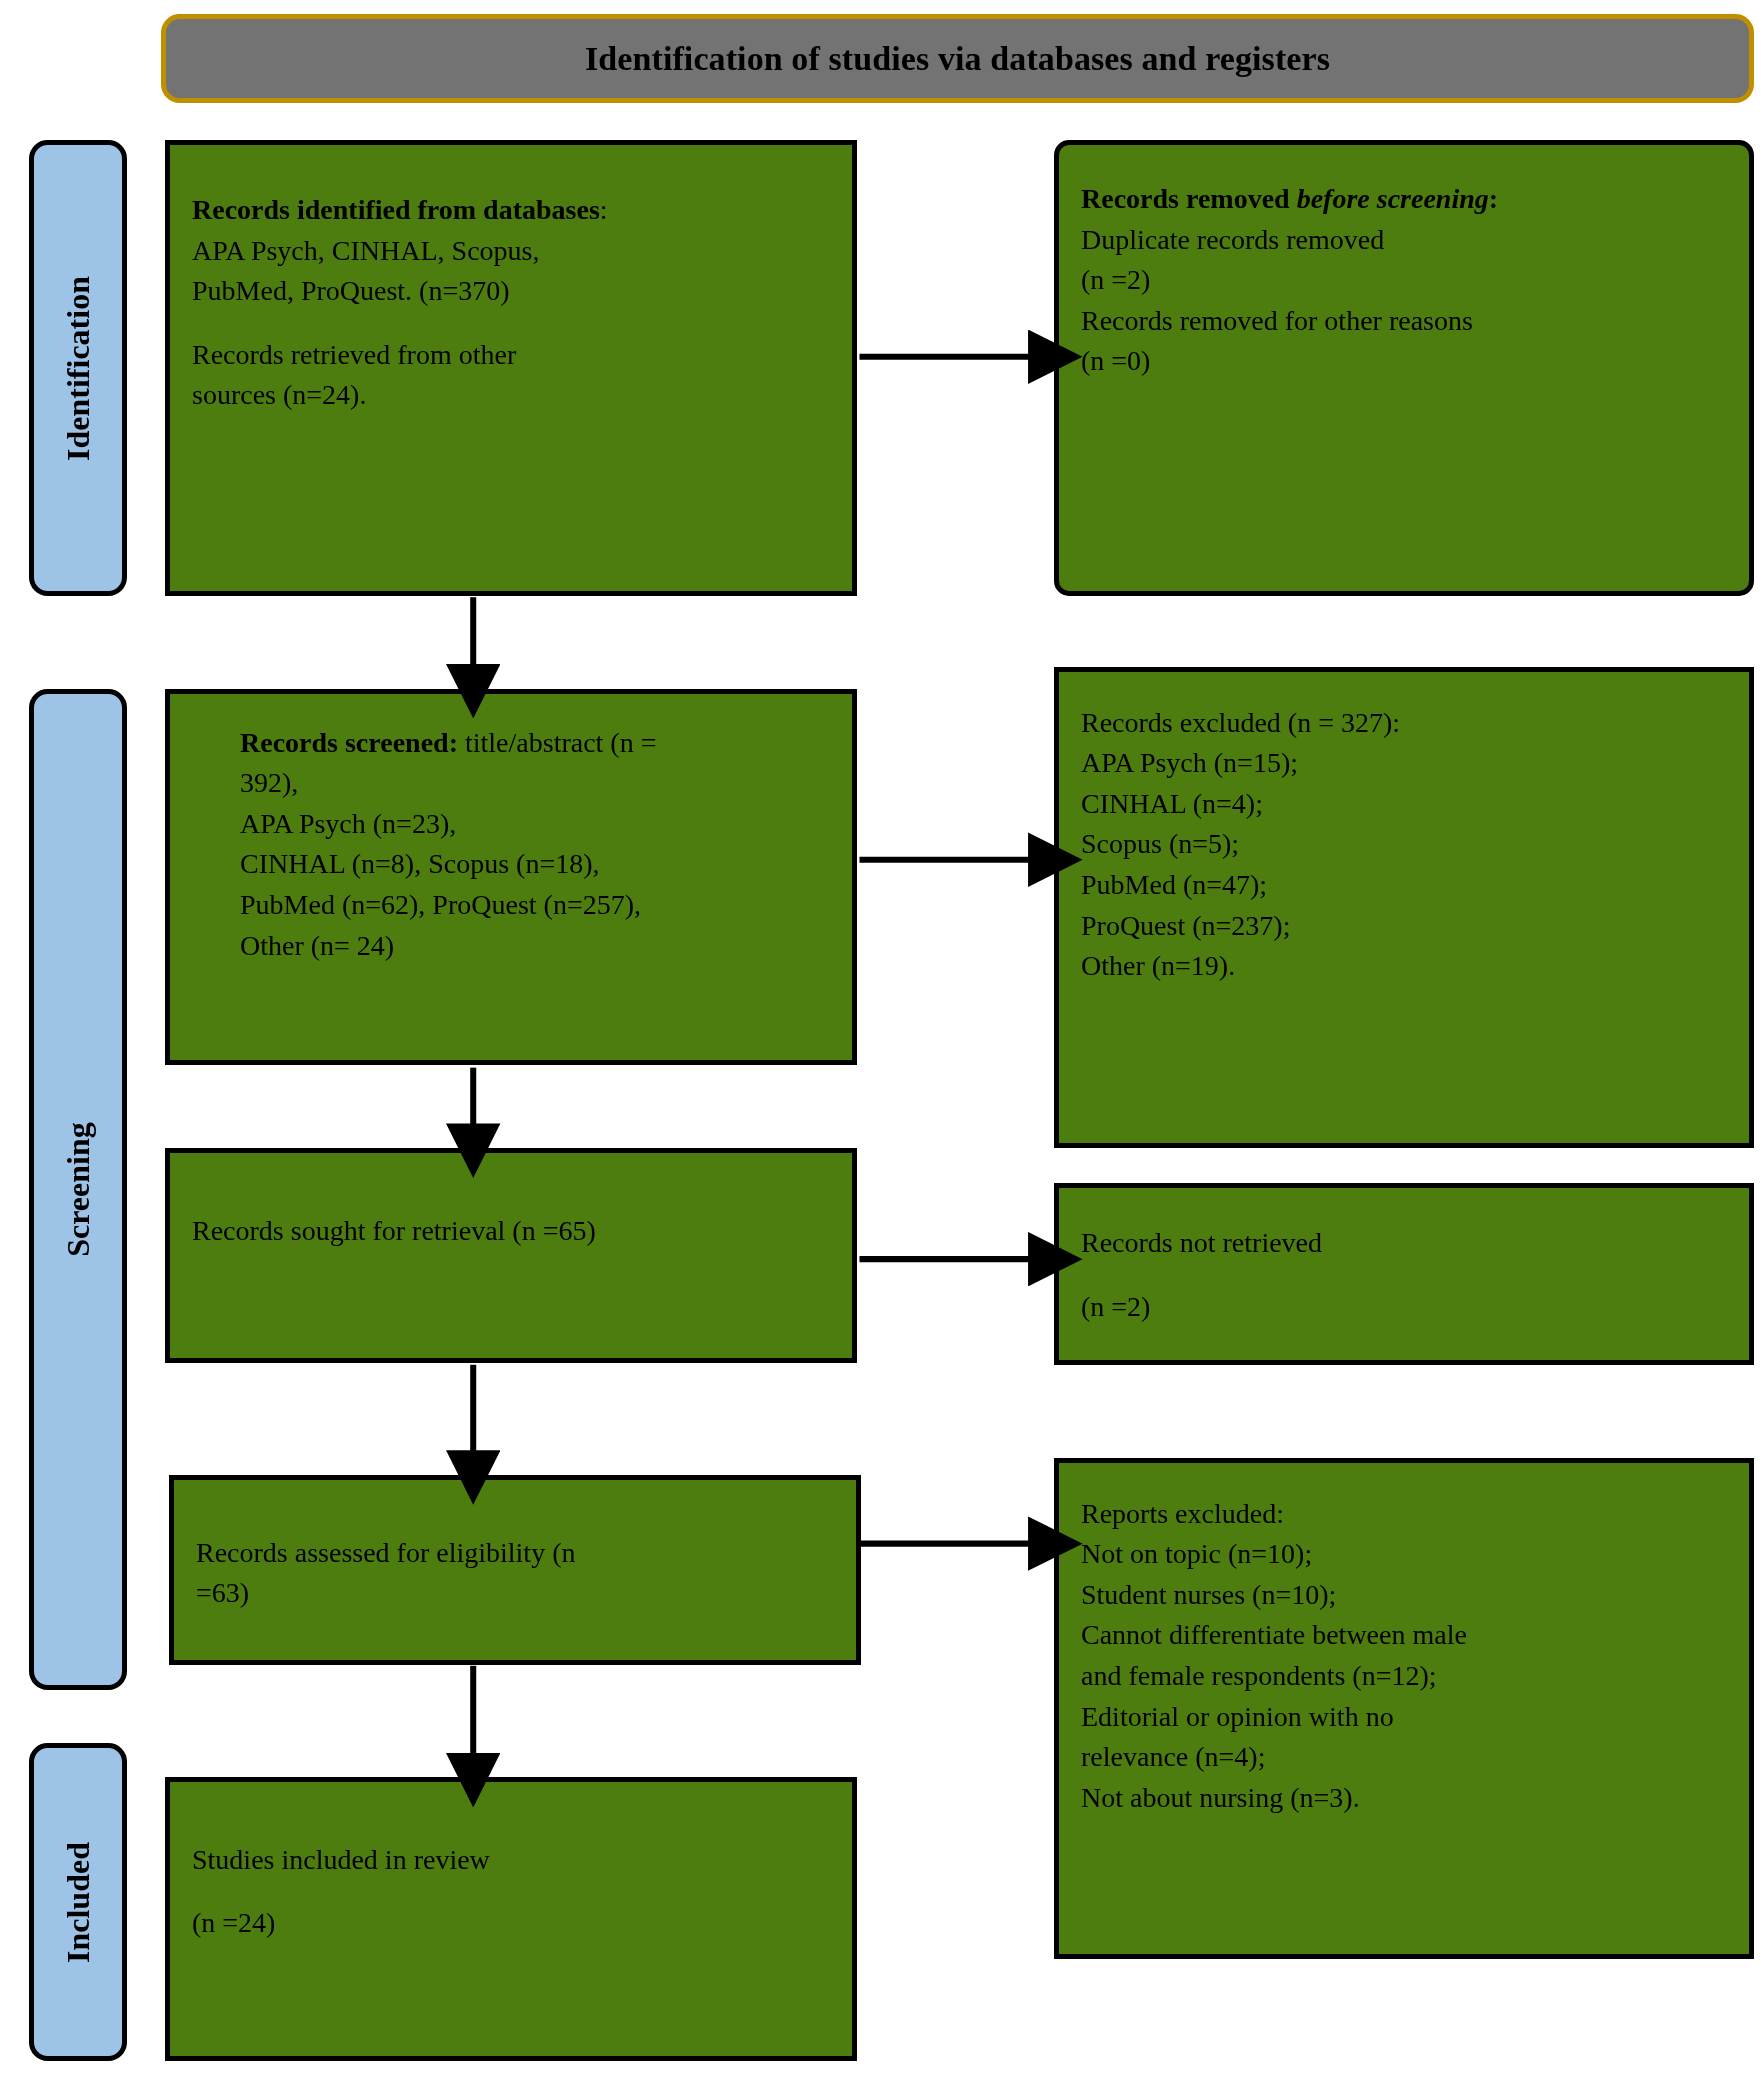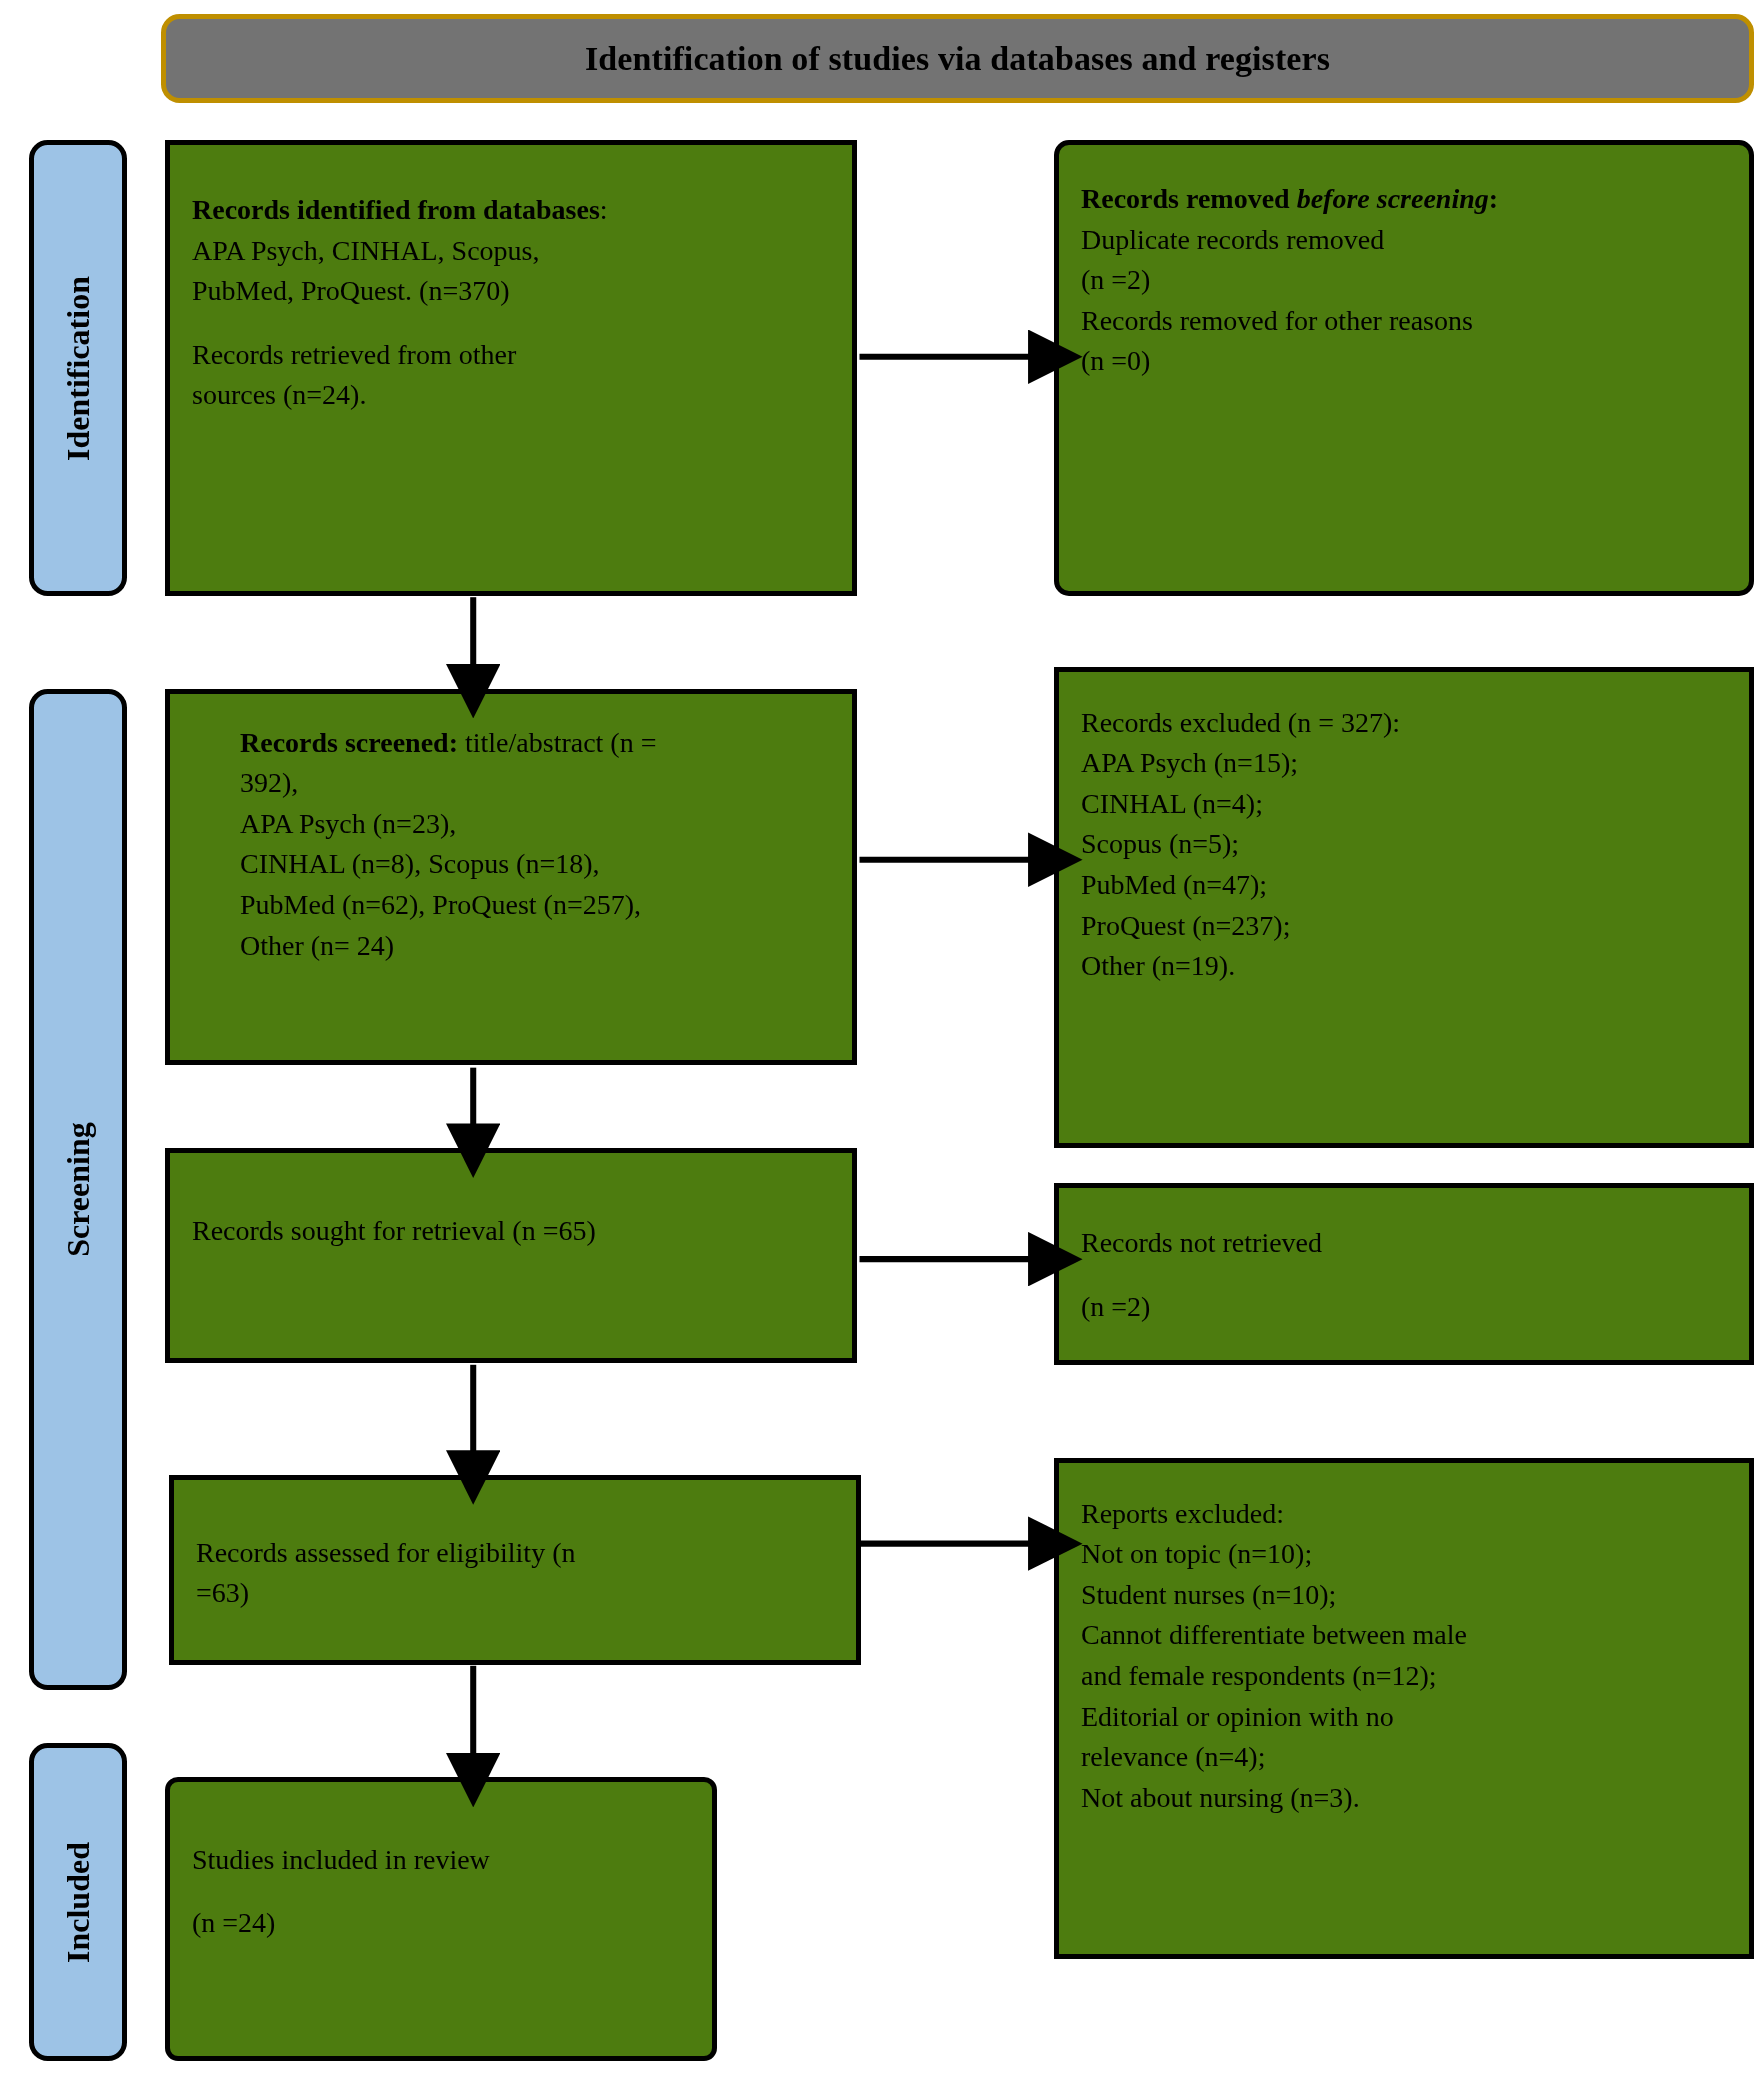--- a/index.html
+++ b/index.html
@@ -80,21 +80,21 @@
   .gap { height: 23px; }
 
   #box-identified        { left: 165px;  top: 140px;  width: 692px; height: 456px; }
   #box-removed           { left: 1054px; top: 140px;  width: 700px; height: 456px; border-radius: 15px; }
   #box-screened          { left: 165px;  top: 689px; width: 692px; height: 376px; }
   #box-excluded          { left: 1054px; top: 641px; width: 700px; height: 481px; margin-top: 26px; }
   #box-sought            { left: 165px;  top: 1148px; width: 692px; height: 215px; }
   #box-notretrieved      { left: 1054px; top: 1183px; width: 700px; height: 182px; }
   #box-assessed          { left: 169px;  top: 1475px; width: 692px; height: 190px; }
   #box-reports-excluded  { left: 1054px; top: 1458px; width: 700px; height: 501px; }
-  #box-included          { left: 165px;  top: 1777px; width: 552px; height: 284px; border-radius: 13px; }
+  #box-included          { left: 165px;  top: 1777px; width: 692px; height: 284px; }
 
   #box-identified  .body { padding-top: 26.4px; }
   #box-removed     .body { padding-top: 15.4px; }
   #box-screened    .body { padding-top: 10px; margin-left: 48px; }
   #box-excluded    .body { padding-top: 12px; }
   #box-sought      .body { padding-top: 39px; }
   #box-notretrieved .body { padding-top: 16.5px; }
   #box-assessed    .body { padding-top: 34px; }
   #box-reports-excluded .body { padding-top: 12px; }
   #box-included    .body { padding-top: 39px; }

